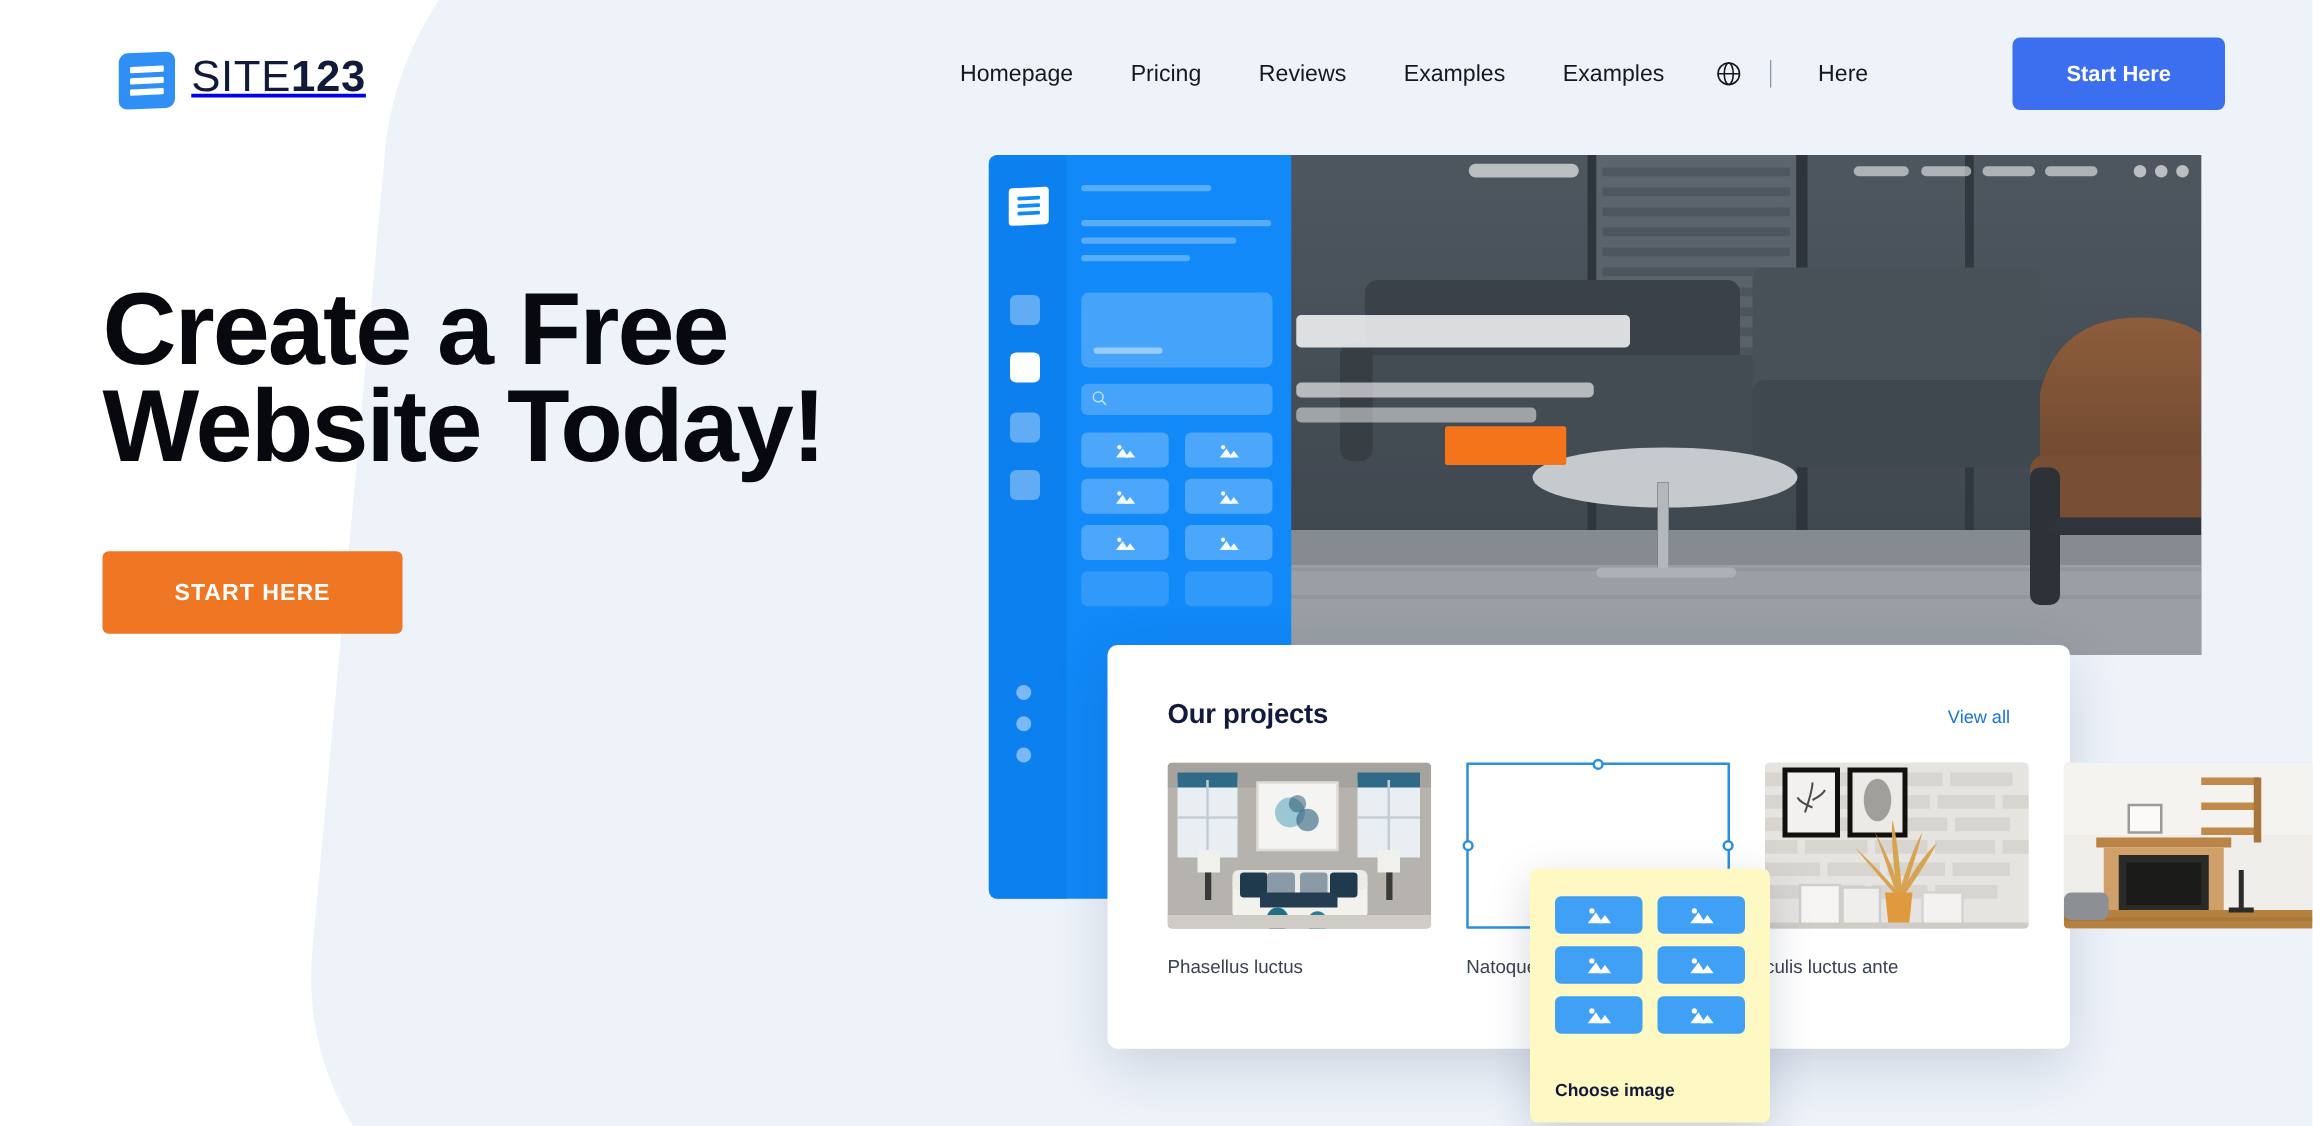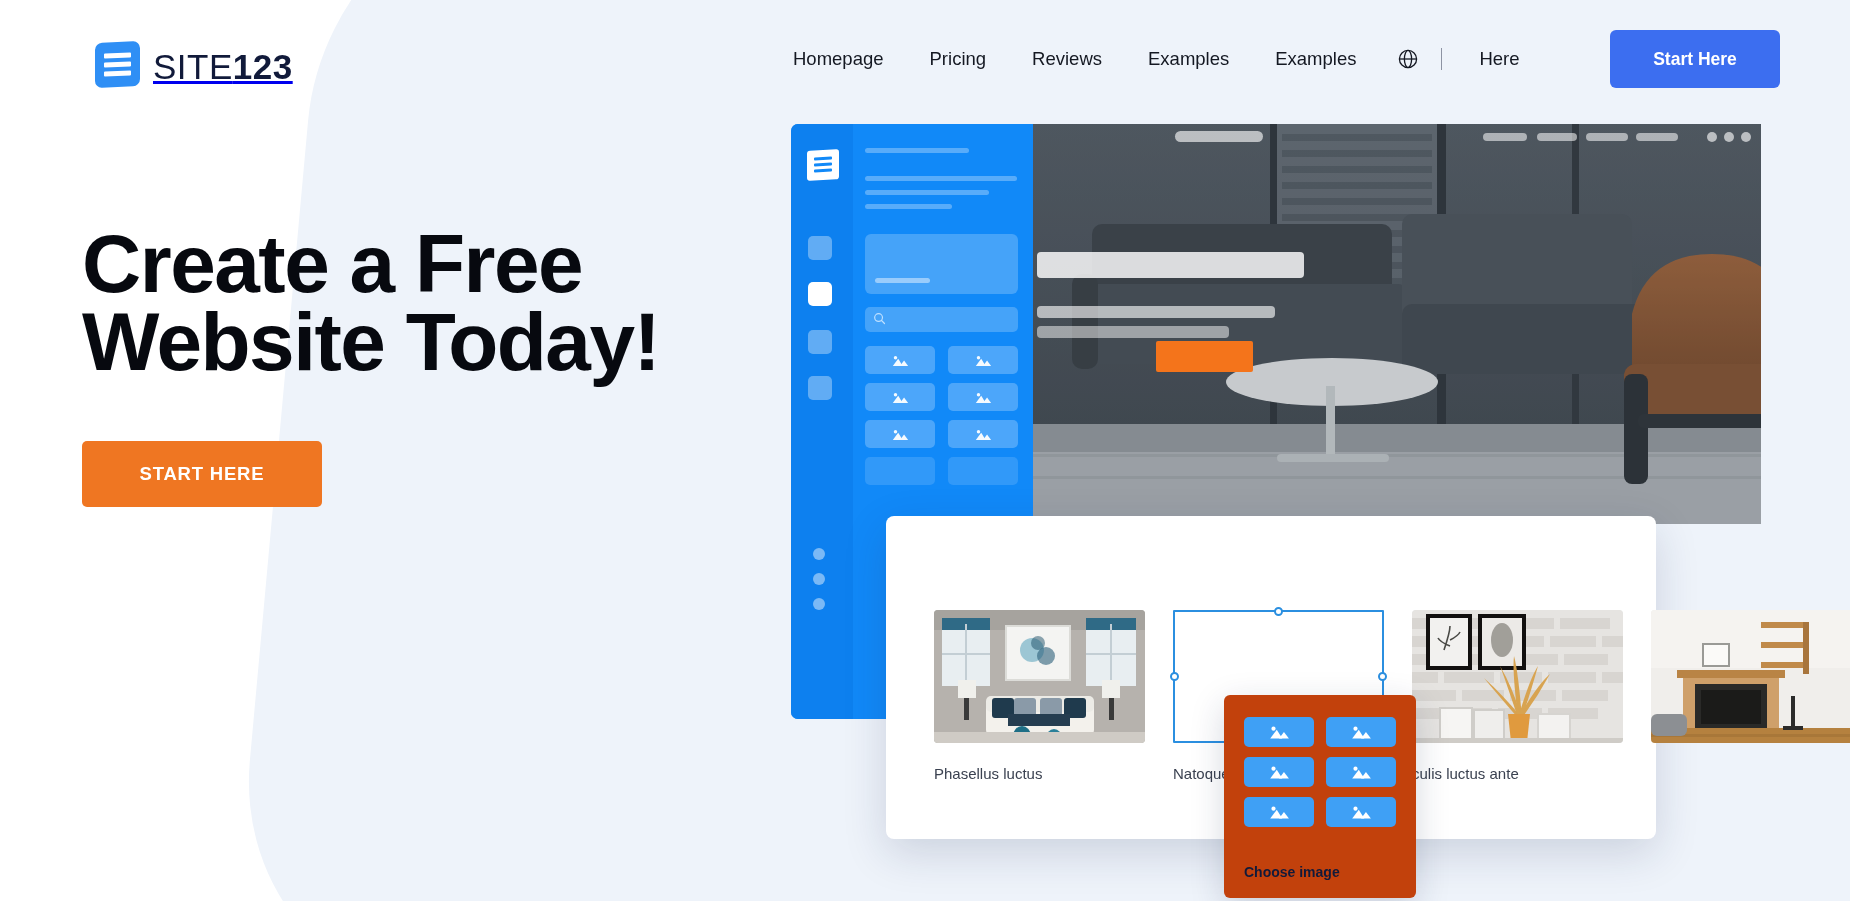--- a/index.html
+++ b/index.html
@@ -24,21 +24,21 @@
 
   
   .header {
     position: absolute; top: 0; left: 0;
     width: 1850px; height: 118px;
     display: flex; align-items: center;
     z-index: 40;
   }
   .logo-wrap {
     position: absolute; left: 95px; top: 42px;
-    display: flex; align-items: flex-end; gap: 13px;
+    display: flex; align-items: flex-start; gap: 13px;
   }
   .logo-mark {
     width: 45px; height: 45px;
     background: #2f8ff5;
     border-radius: 7px;
     position: relative;
     transform: skewY(-2.5deg);
   }
   .logo-mark i {
     position: absolute; left: 9px;
@@ -49,21 +49,21 @@
   .logo-mark i:nth-child(2) { top: 20px; width: 27px; }
   .logo-mark i:nth-child(3) { top: 29px; width: 27px; }
   .logo-text {
     font-size: 35px; letter-spacing: 0.5px;
     color: #111a3a; font-weight: 400;
     white-space: nowrap;
   }
   .logo-text .b { font-weight: 700; }
 
   .nav {
-    position: absolute; left: 770px; top: 0;
+    position: absolute; left: 745px; top: 0;
     height: 118px;
     display: flex; align-items: center; gap: 0px;
   }
   .nav a {
     color: #141822; font-size: 18.5px;
     text-decoration: none; padding: 0 23px;
     white-space: nowrap;
   }
   .globe {
     margin-left: 18px; margin-right: 8px;
@@ -230,21 +230,21 @@
     background: #fff; border: 2px solid #2b8fe0;
   }
   .handle.t { top: -5px; left: 50%; margin-left: -5px; }
   .handle.l { top: 50%; left: -5px; margin-top: -5px; }
   .handle.r { top: 50%; right: -5px; margin-top: -5px; }
 
   
   .chooser {
     position: absolute; left: 1224px; top: 695px;
     width: 192px; height: 203px;
-    background: #c2410c;
+    background: #fef9c3;
     border-radius: 6px;
     box-shadow: 0 10px 34px rgba(25,40,80,0.18);
     z-index: 60;
   }
   .ch-grid {
     position: absolute; left: 20px; top: 22px;
     display: grid; grid-template-columns: 70px 70px; gap: 10px 12px;
   }
   .ch-tile {
     width: 70px; height: 30px; border-radius: 5px;
@@ -467,20 +467,24 @@
               </svg>
           </div>
           <div class="pl-tile" style="left:0;top:111px;opacity:.55;"></div>
           <div class="pl-tile" style="left:83px;top:111px;opacity:.55;"></div>
         </div>
       </div>
     </div>
   </div>
 
   <div class="projects-card">
+    <div class="pc-head">
+      <span class="pc-title">Our projects</span>
+      <a class="pc-viewall" href="#">View all</a>
+    </div>
 
     <div class="pc-row">
 
       <div class="pc-item">
         <div class="pc-thumb">
           <svg viewBox="0 0 211 133" preserveAspectRatio="none" aria-hidden="true">
             <rect width="211" height="133" fill="#b6b2ad"></rect>
             <rect x="0" y="0" width="211" height="20" fill="#a6a39e"></rect>
 
             <rect x="8" y="14" width="48" height="62" fill="#e8eef1"></rect>

